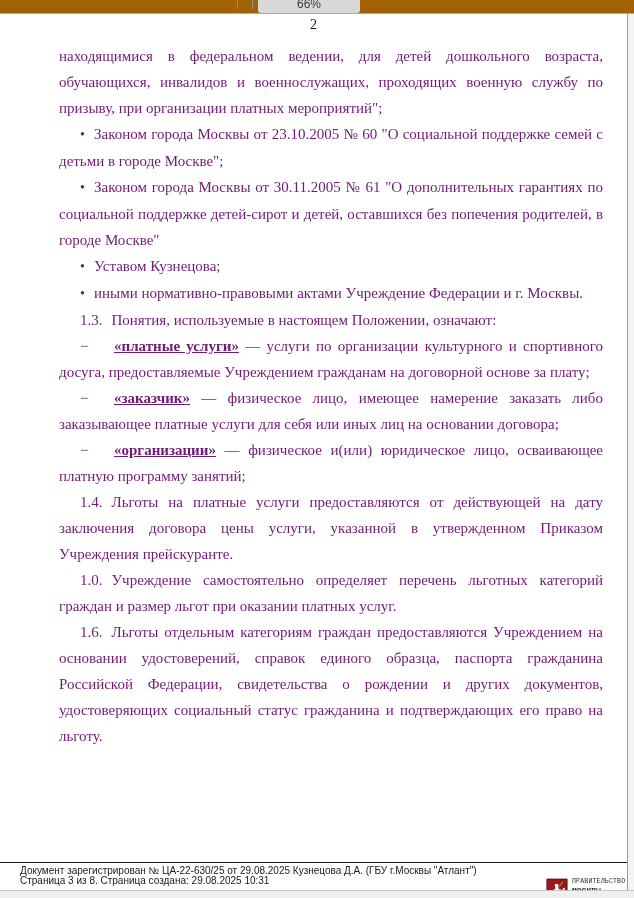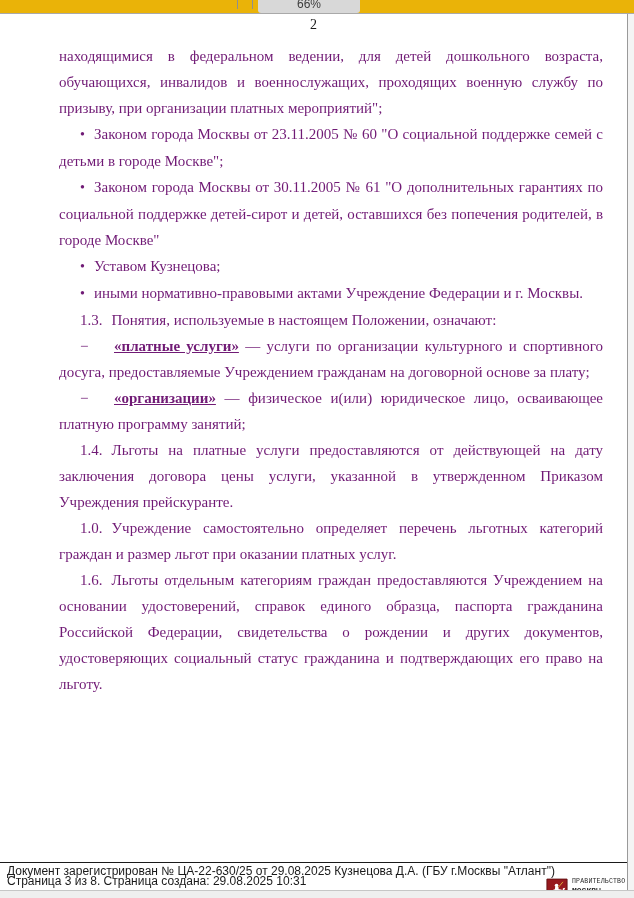--- a/index.html
+++ b/index.html
@@ -3,21 +3,21 @@
 <meta charset="utf-8">
 <style>
   html,body{margin:0;padding:0;}
   body{
     width:634px;height:898px;position:relative;overflow:hidden;
     background:#f4f4f4;font-family:"Liberation Serif",serif;
   }
   
   .topbar{
     position:absolute;top:0;left:0;width:634px;height:13px;
-    background:#eab308;border-bottom:1px solid #a9a9a9;overflow:hidden;
+    background:#a16207;border-bottom:1px solid #a9a9a9;overflow:hidden;
   }
   .tick{position:absolute;top:0;width:1px;height:9px;background:#8f8f8f;}
   .tick1{left:237px;}
   .tick2{left:252px;}
   .zoom-box{
     position:absolute;left:258px;top:-4px;width:102px;height:17px;
     background:#d8d8d8;border-radius:3px;overflow:hidden;
     font-family:"Liberation Sans",sans-serif;font-size:12px;color:#3c3c3c;
     display:flex;align-items:center;justify-content:center;
   }
@@ -41,21 +41,21 @@
   .para.bullet .marker{width:14px;font-size:14px;}
   .para.term .marker{width:34px;}
   .para.numbered .num{margin-right:9px;}
   .para .term-name{font-weight:bold;text-decoration:underline;}
   
   .reg-footer{
     position:absolute;left:0;top:862px;width:627px;height:28px;
     background:#ffffff;border-top:1px solid #1a1a1a;
     font-family:"Liberation Sans",sans-serif;color:#1a1a1a;
   }
-  .reg-lines{position:absolute;left:7px;top:3px;font-size:12px;line-height:10px;white-space:nowrap;}
+  .reg-lines{position:absolute;left:20px;top:3px;font-size:10px;line-height:10px;white-space:nowrap;}
   .logo-block{position:absolute;left:546px;top:15px;display:flex;align-items:flex-start;font-family:Liberation Mono, monospace;}
   .logo-shield{width:22px;height:26px;display:block;}
   .logo-text{margin-left:4px;color:#2a2a2a;}
   .logo-text .l1{font-size:6.5px;letter-spacing:.2px;line-height:8px;}
   .logo-text .l2{font-size:8px;font-weight:bold;line-height:9px;}
   .bottom-strip{
     position:absolute;left:0;top:890px;width:634px;height:8px;
     background:#efefef;border-top:1px solid #c6c6c6;
   }
 </style>
@@ -67,26 +67,27 @@
   <span class="tick tick2"></span>
   <div class="zoom-box">
     <span>66%</span>
   </div>
 </div>
 
 <div class="page">
   <div class="page-number">2</div>
   <div class="doc-body" id="doc-body">
       <p class="para plain"><span>находящимися в федеральном ведении, для детей дошкольного возраста, обучающихся, инвалидов и военнослужащих, проходящих военную службу по призыву, при организации платных мероприятий";</span></p>
-      <p class="para bullet"><span class="marker">•</span><span>Законом города Москвы от 23.11.2005 № 60 "О социальной поддержке семей с детьми в городе Москве";</span></p>
+      <p class="para bullet"><span class="marker">•</span><span>Законом города Москвы от 23.10.2005 № 60 "О социальной поддержке семей с детьми в городе Москве";</span></p>
       <p class="para bullet"><span class="marker">•</span><span>Законом города Москвы от 30.11.2005 № 61 "О дополнительных гарантиях по социальной поддержке детей-сирот и детей, оставшихся без попечения родителей, в городе Москве"</span></p>
       <p class="para bullet"><span class="marker">•</span><span>Уставом Кузнецова;</span></p>
       <p class="para bullet"><span class="marker">•</span><span>иными нормативно-правовыми актами Учреждение Федерации и г. Москвы.</span></p>
       <p class="para numbered"><span class="num">1.3.</span><span>Понятия, используемые в настоящем Положении, означают:</span></p>
       <p class="para term"><span class="marker">−</span><span class="term-name">«платные услуги»</span><span> — услуги по организации культурного и спортивного досуга, предоставляемые Учреждением гражданам на договорной основе за плату;</span></p>
+      <p class="para term"><span class="marker">−</span><span class="term-name">«заказчик»</span><span> — физическое лицо, имеющее намерение заказать либо заказывающее платные услуги для себя или иных лиц на основании договора;</span></p>
       <p class="para term"><span class="marker">−</span><span class="term-name">«организации»</span><span> — физическое и(или) юридическое лицо, осваивающее платную программу занятий;</span></p>
       <p class="para numbered"><span class="num">1.4.</span><span>Льготы на платные услуги предоставляются от действующей на дату заключения договора цены услуги, указанной в утвержденном Приказом Учреждения прейскуранте.</span></p>
       <p class="para numbered"><span class="num">1.0.</span><span>Учреждение самостоятельно определяет перечень льготных категорий граждан и размер льгот при оказании платных услуг.</span></p>
       <p class="para numbered"><span class="num">1.6.</span><span>Льготы отдельным категориям граждан предоставляются Учреждением на основании удостоверений, справок единого образца, паспорта гражданина Российской Федерации, свидетельства о рождении и других документов, удостоверяющих социальный статус гражданина и подтверждающих его право на льготу.</span></p>
     </div>
 </div>
 
 <div class="reg-footer">
   <div class="reg-lines">
     <div>Документ зарегистрирован № ЦА-22-630/25 от 29.08.2025 Кузнецова Д.А. (ГБУ г.Москвы "Атлант")</div>

